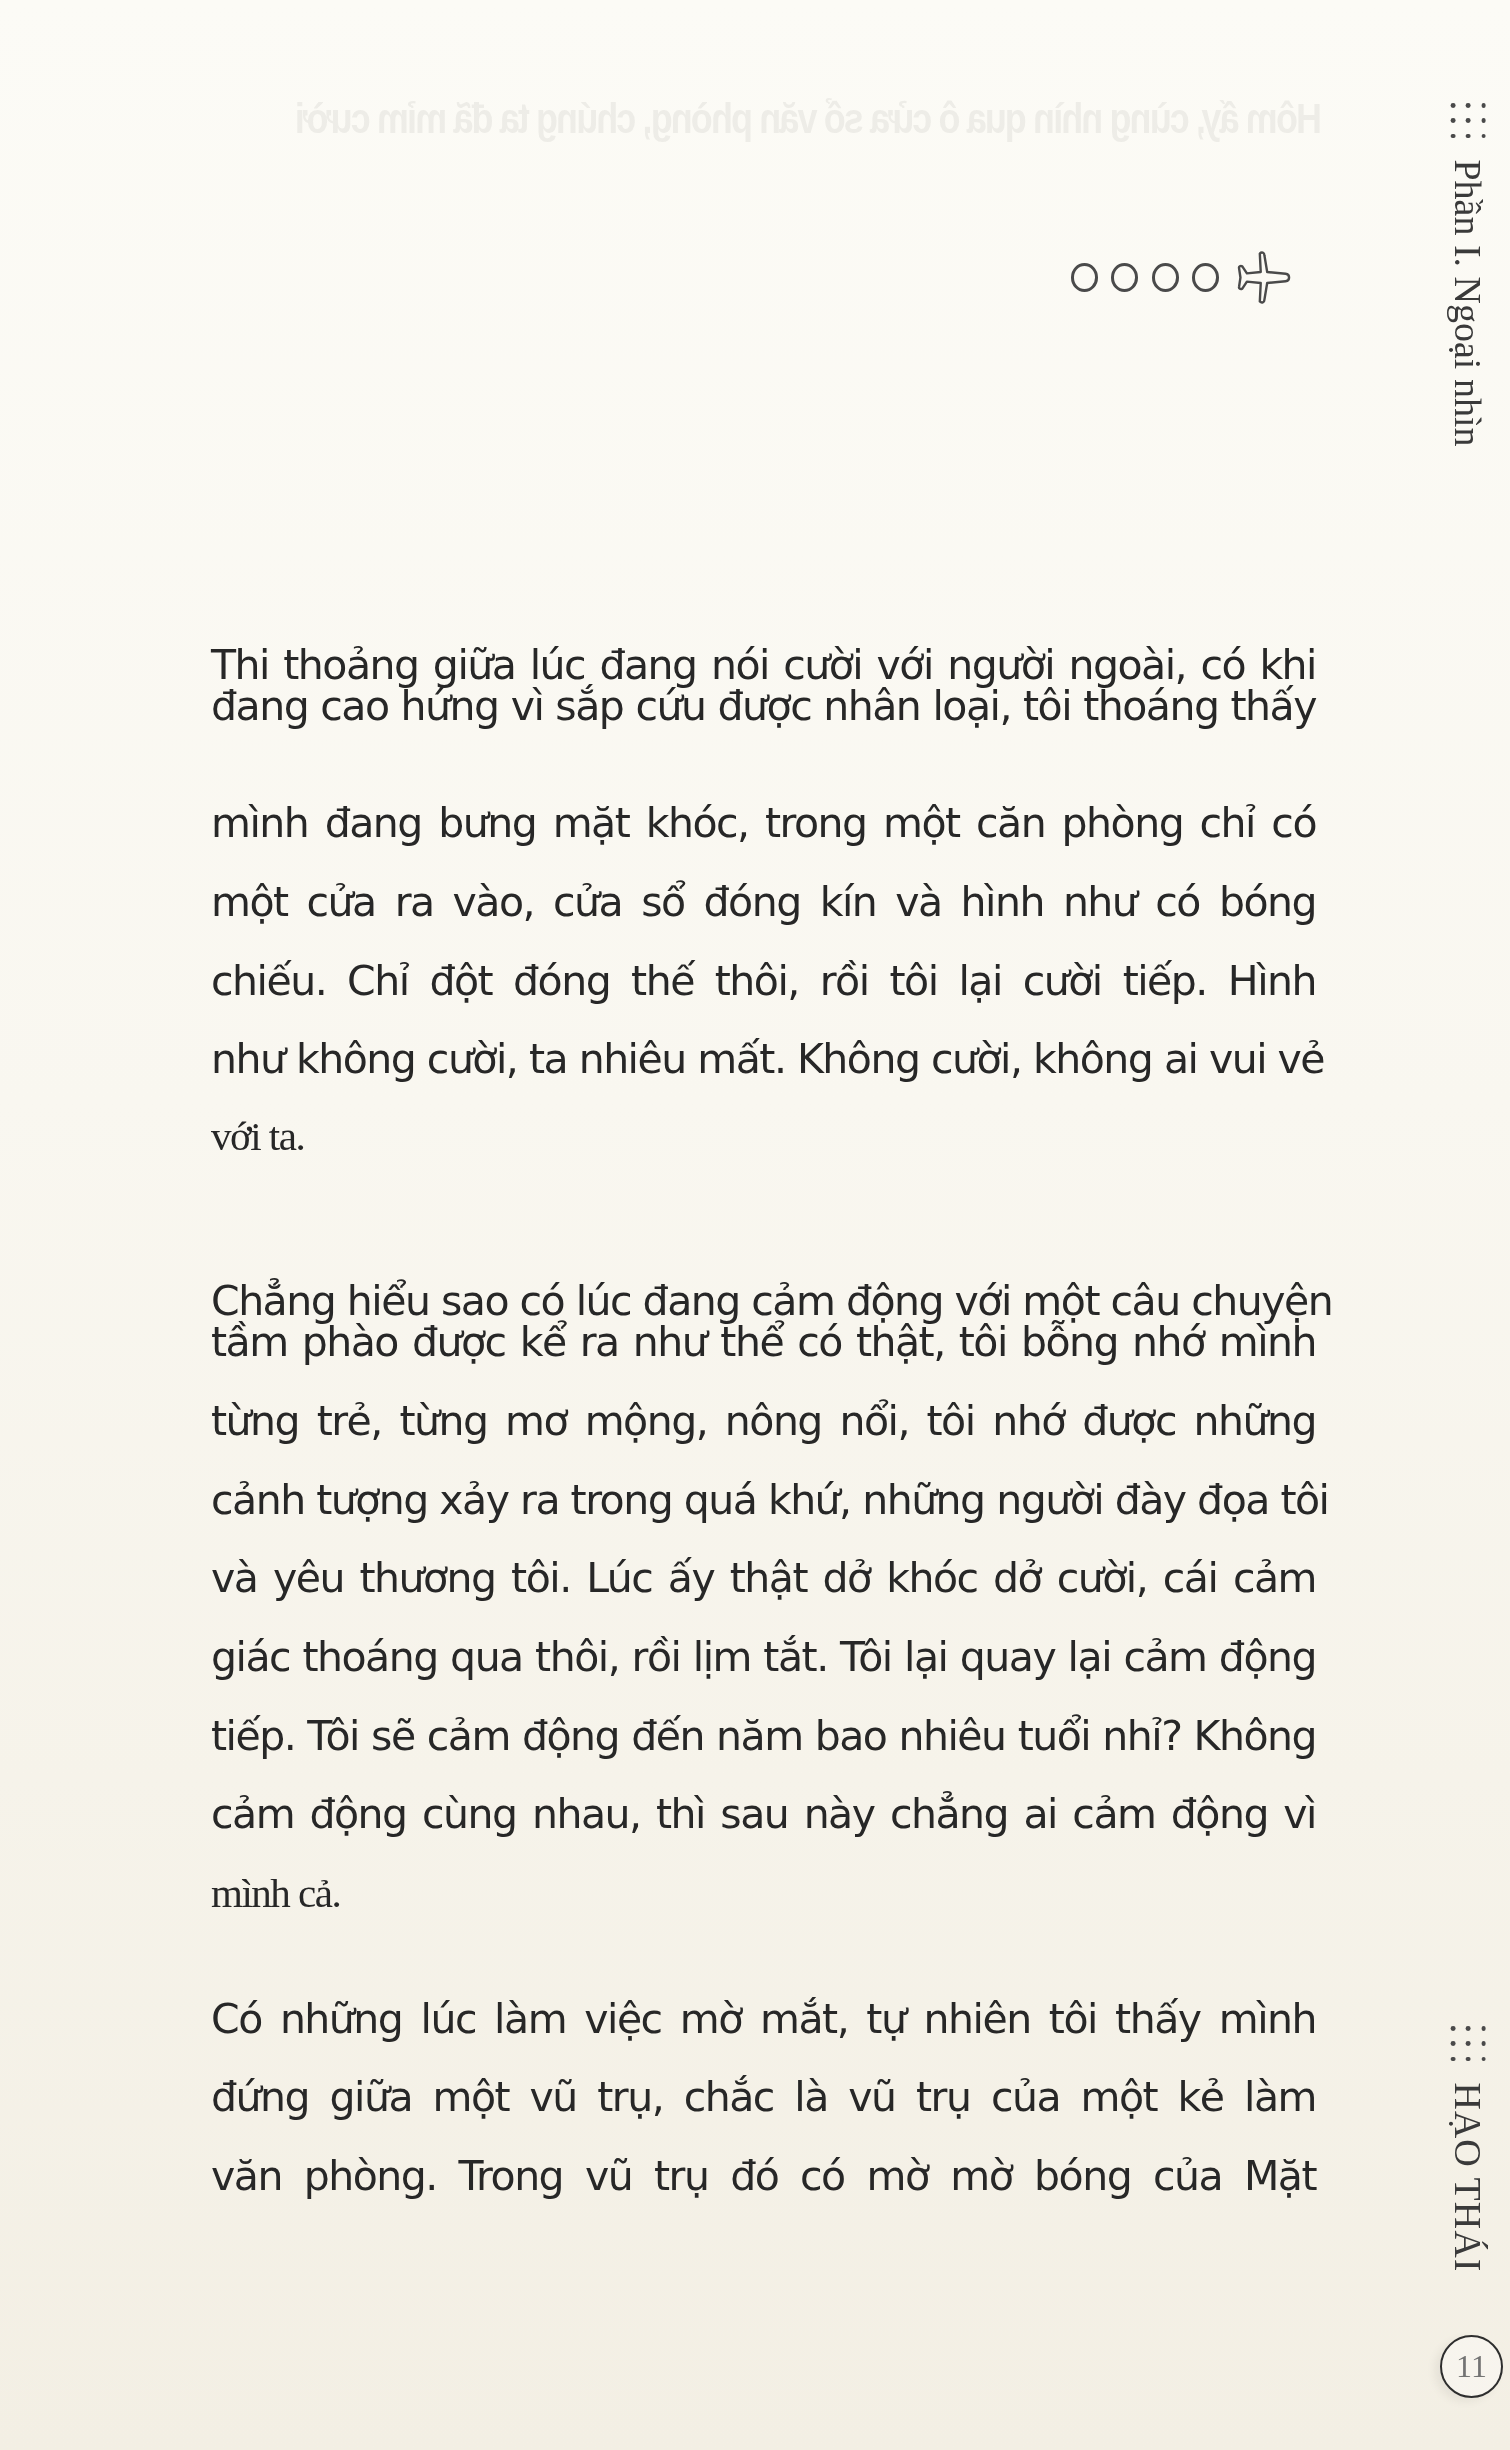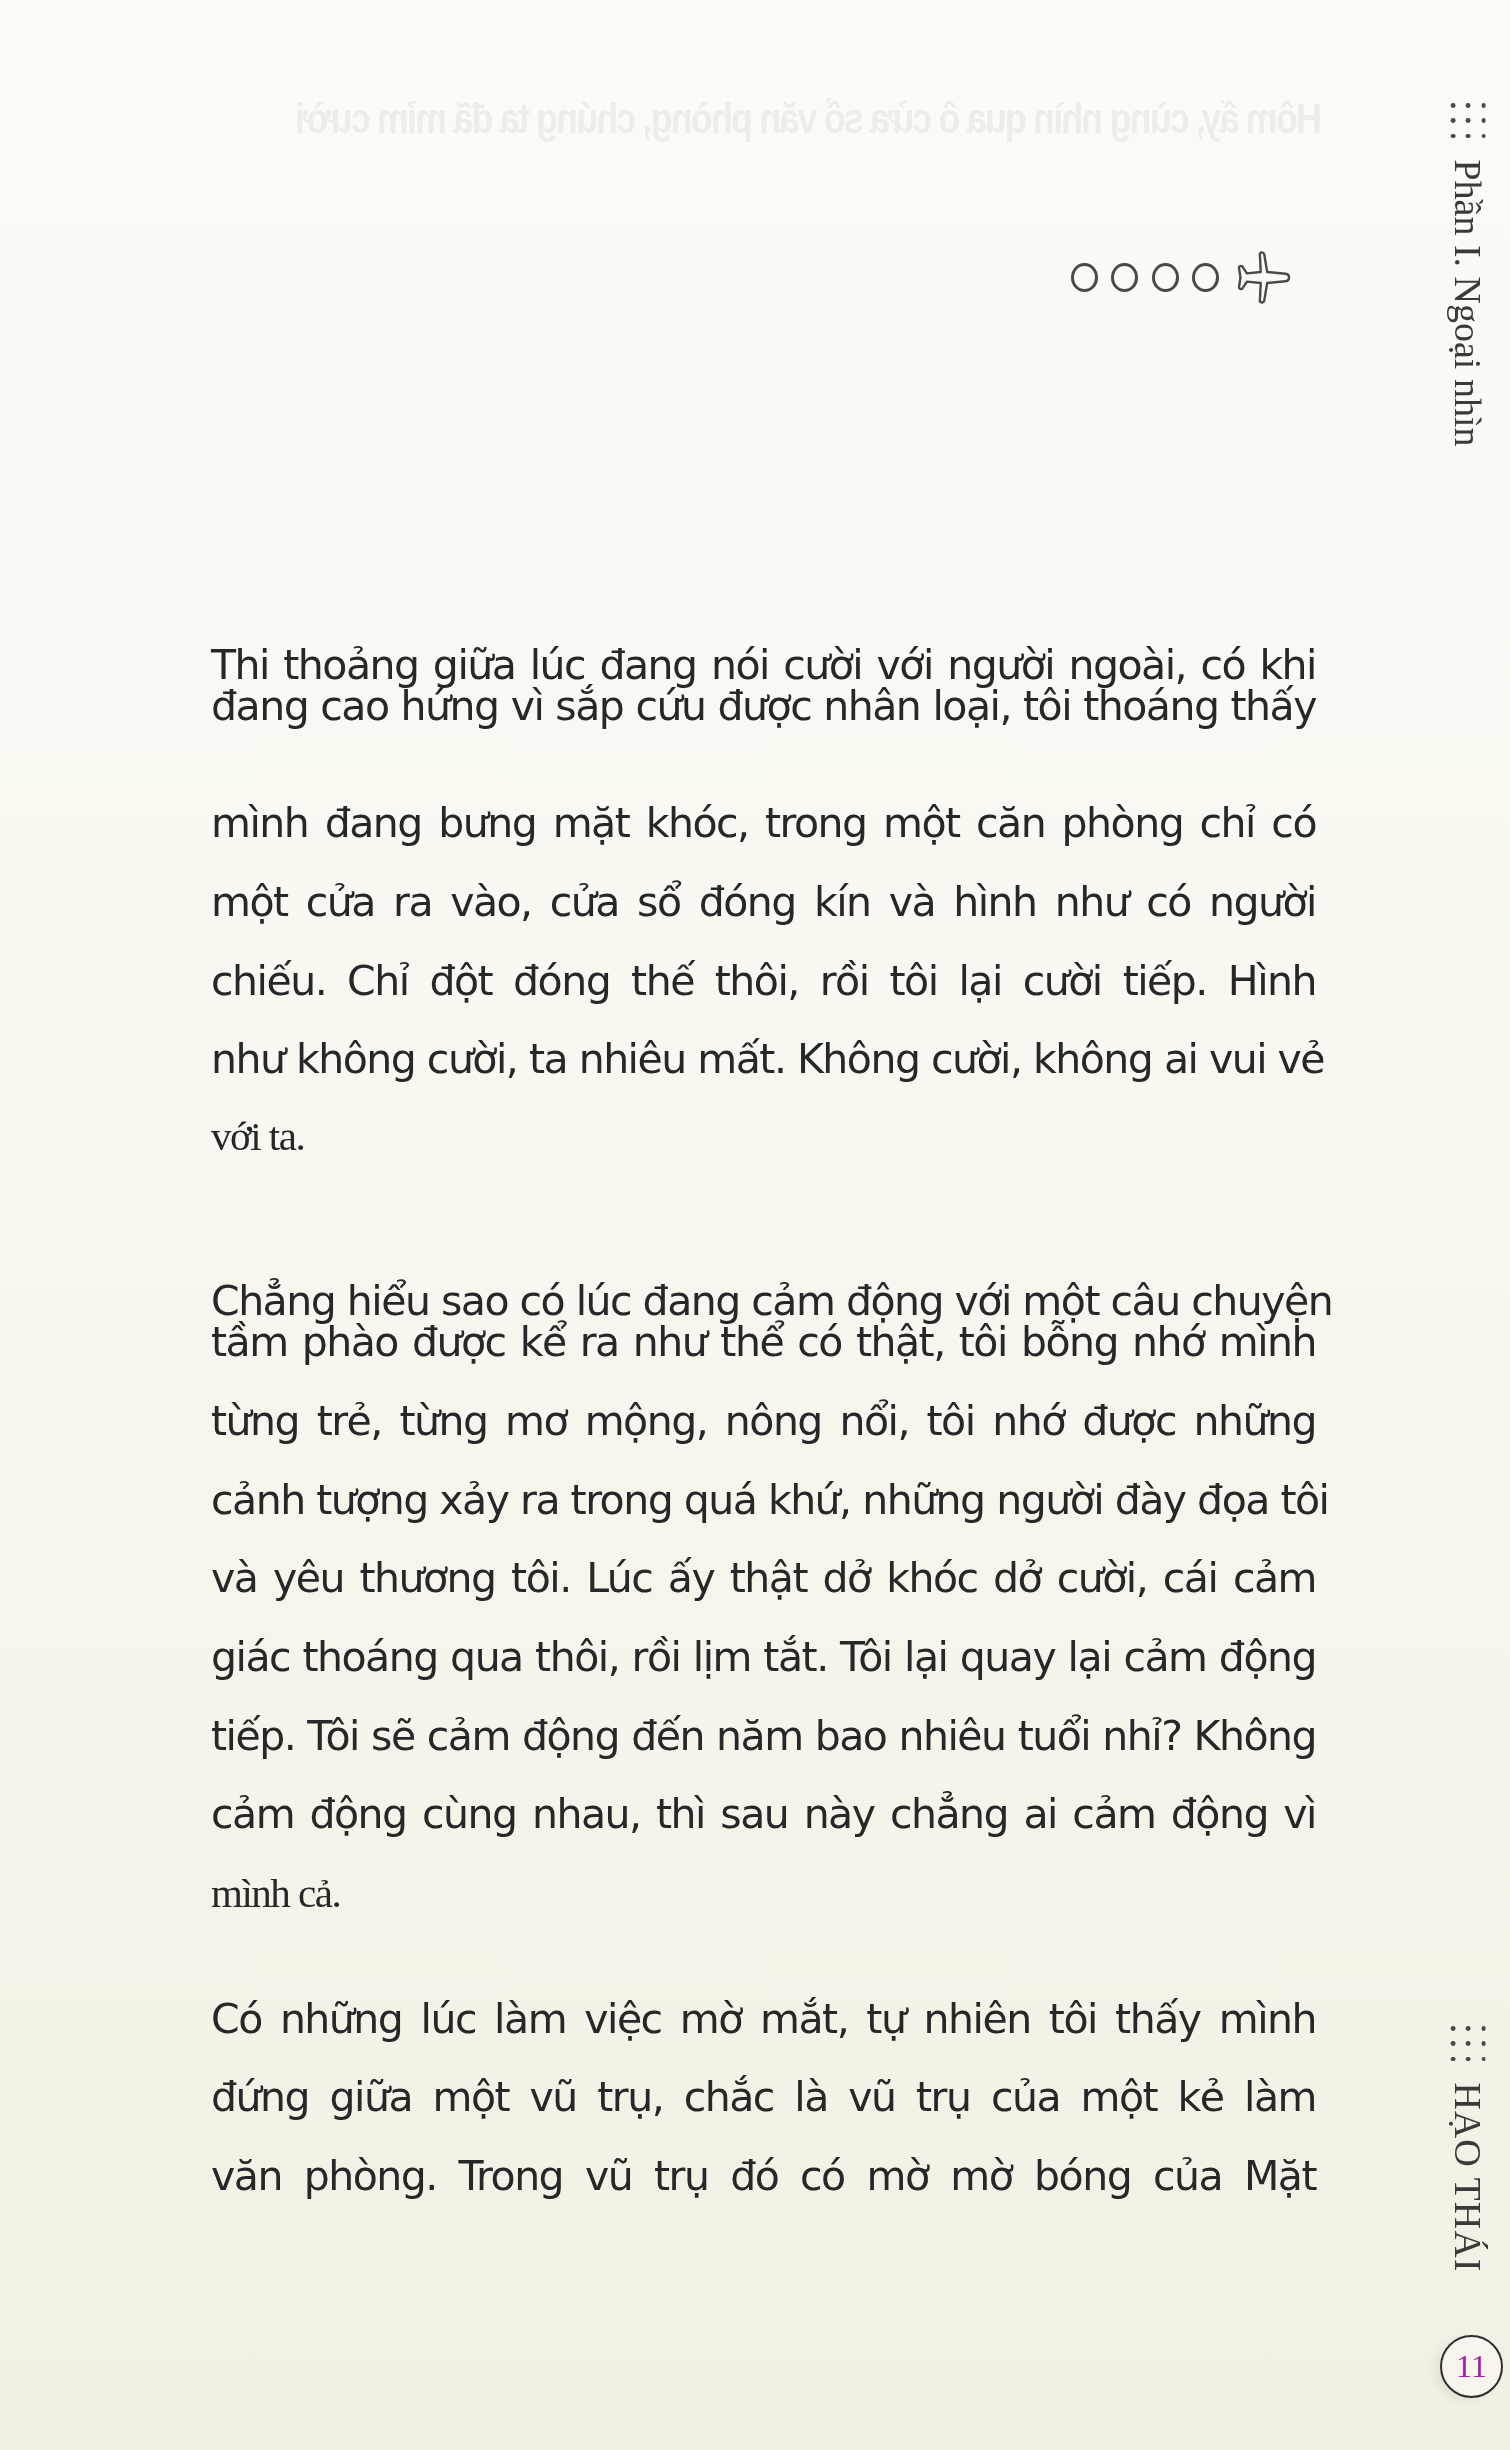--- a/index.html
+++ b/index.html
@@ -134,21 +134,21 @@
       width: 63px;
       height: 63px;
       border: 2.9px solid #2e2e2e;
       border-radius: 50%;
       box-sizing: border-box;
       display: flex;
       align-items: center;
       justify-content: center;
       font-family: "Liberation Serif", "DejaVu Serif", serif;
       font-size: 32px;
-      color: #a21caf;
+      color: #737373;
       box-shadow: -5.7px 3.8px 9.5px rgba(0,0,0,0.06);
       background: rgba(255,255,255,0.35);
     }
   </style>
 </head>
 <body>
 
 <div class="page">
 
   <div class="bleed bleed-header">Hôm ấy, cùng nhìn qua ô cửa sổ văn phòng, chúng ta đã mỉm cười</div>
@@ -162,21 +162,21 @@
       <path d="M28 6 C30 4 33 5 33 8 L36 26 L56 28 C61 28.5 61 35.5 56 36 L36 38 L33 56 C33 59 30 60 28 58 L29 38 L14 36.5 L9 44 C7 45 5 44 5.5 42 L7 32 L5.5 22 C5 20 7 19 9 20 L14 27.5 L29 26 Z" fill="none" stroke="#4a4a4a" stroke-width="2.6" stroke-linejoin="round"></path>
     </svg>
   </div>
 
   <div class="body-text">
 
     <div>
       <div class="line" style="top:639px">Thi thoảng giữa lúc đang nói cười với người ngoài, có khi</div>
       <div class="line" style="top:680px">đang cao hứng vì sắp cứu được nhân loại, tôi thoáng thấy</div>
       <div class="line" style="top:797px">mình đang bưng mặt khóc, trong một căn phòng chỉ có</div>
-      <div class="line" style="top:876px">một cửa ra vào, cửa sổ đóng kín và hình như có người</div>
+      <div class="line" style="top:876px">một cửa ra vào, cửa sổ đóng kín và hình như có bóng</div>
       <div class="line" style="top:955px">chiếu. Chỉ đột đóng thế thôi, rồi tôi lại cười tiếp. Hình</div>
       <div class="line" style="top:1033px">như không cười, ta nhiêu mất. Không cười, không ai vui vẻ</div>
       <div class="line last" style="top:1110px">với ta.</div>
     </div>
 
     <div>
       <div class="line" style="top:1275px">Chẳng hiểu sao có lúc đang cảm động với một câu chuyện</div>
       <div class="line" style="top:1316px">tầm phào được kể ra như thể có thật, tôi bỗng nhớ mình</div>
       <div class="line" style="top:1395px">từng trẻ, từng mơ mộng, nông nổi, tôi nhớ được những</div>
       <div class="line" style="top:1474px">cảnh tượng xảy ra trong quá khứ, những người đày đọa tôi</div>

